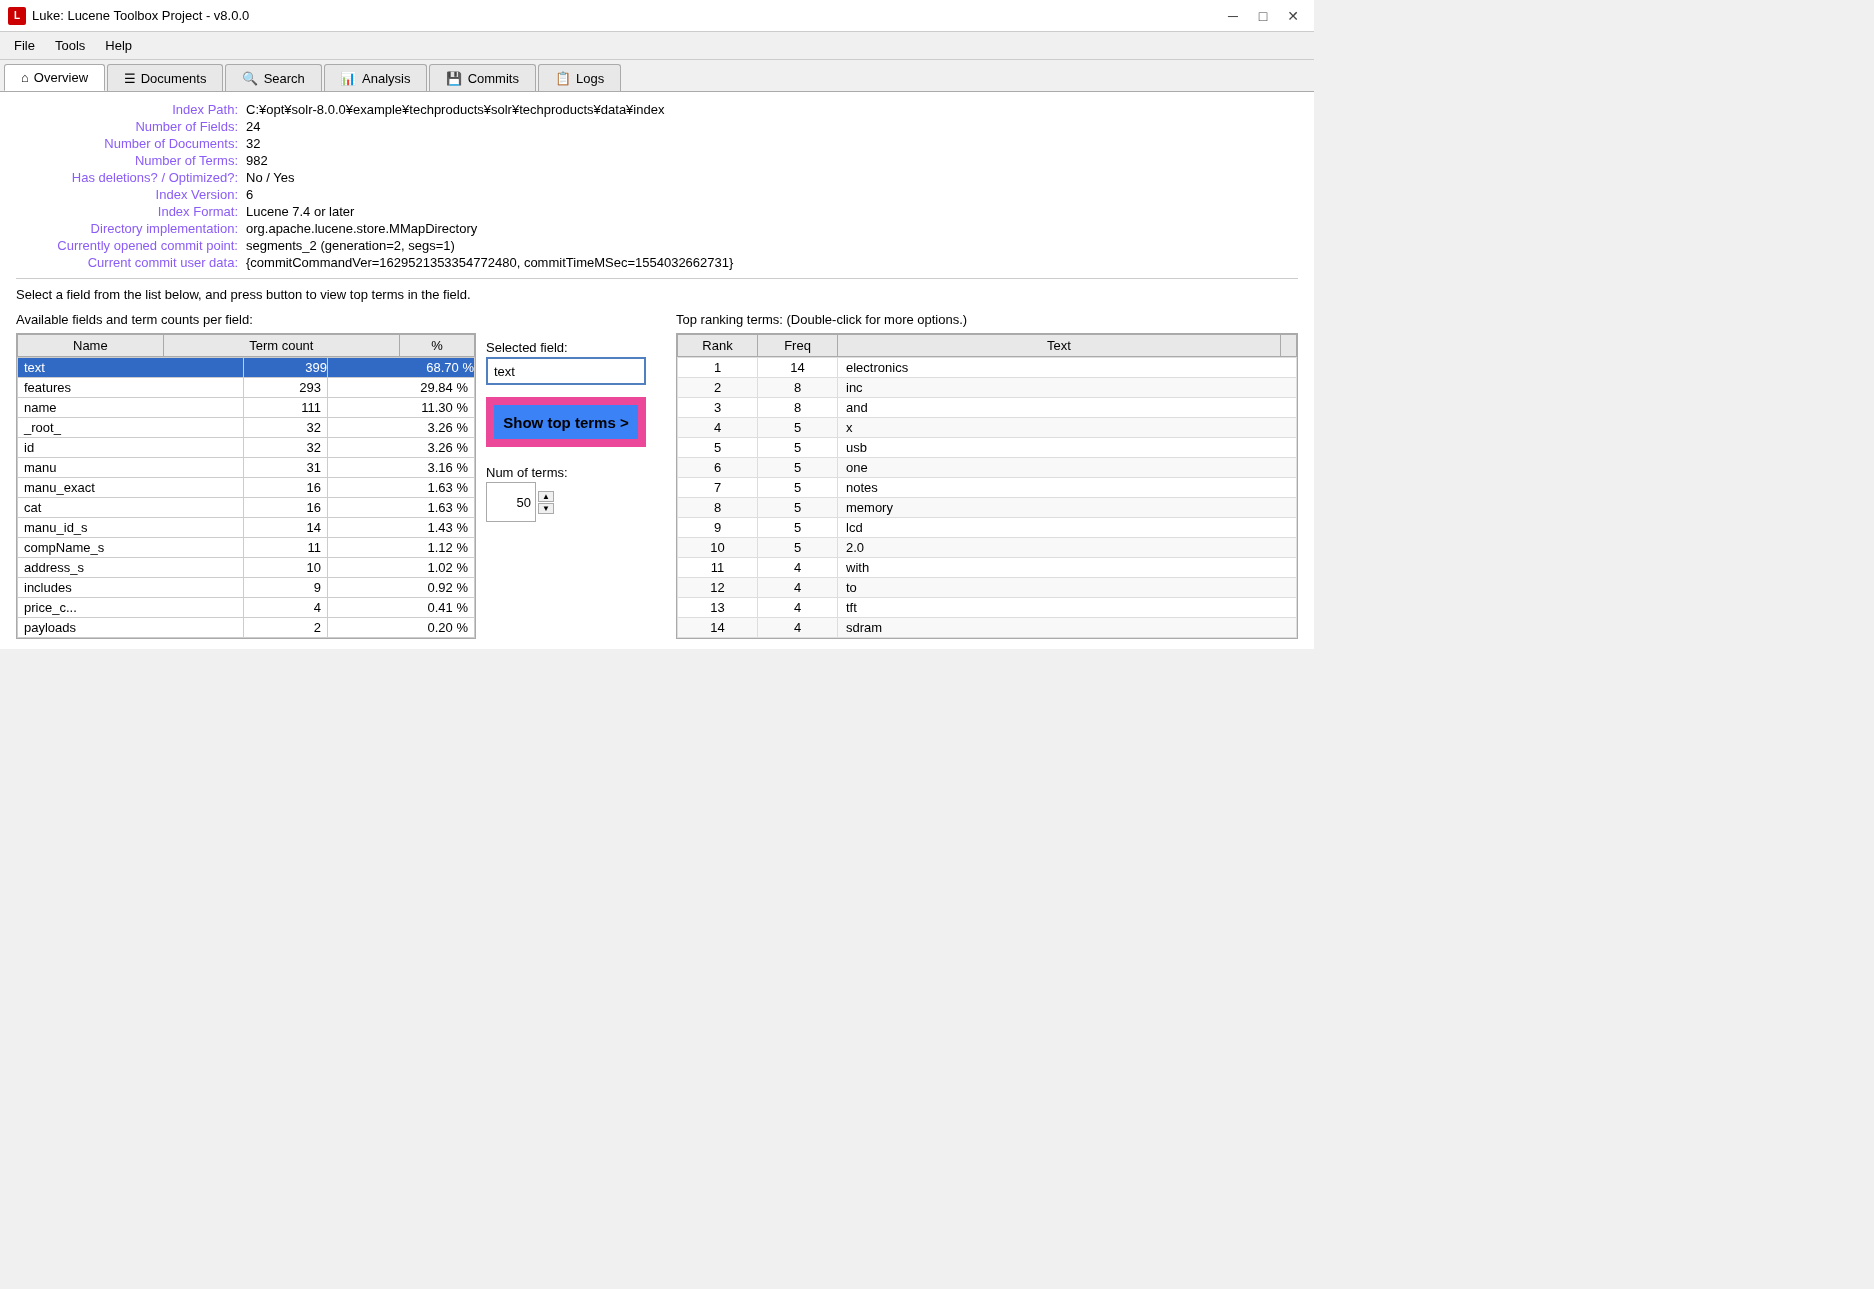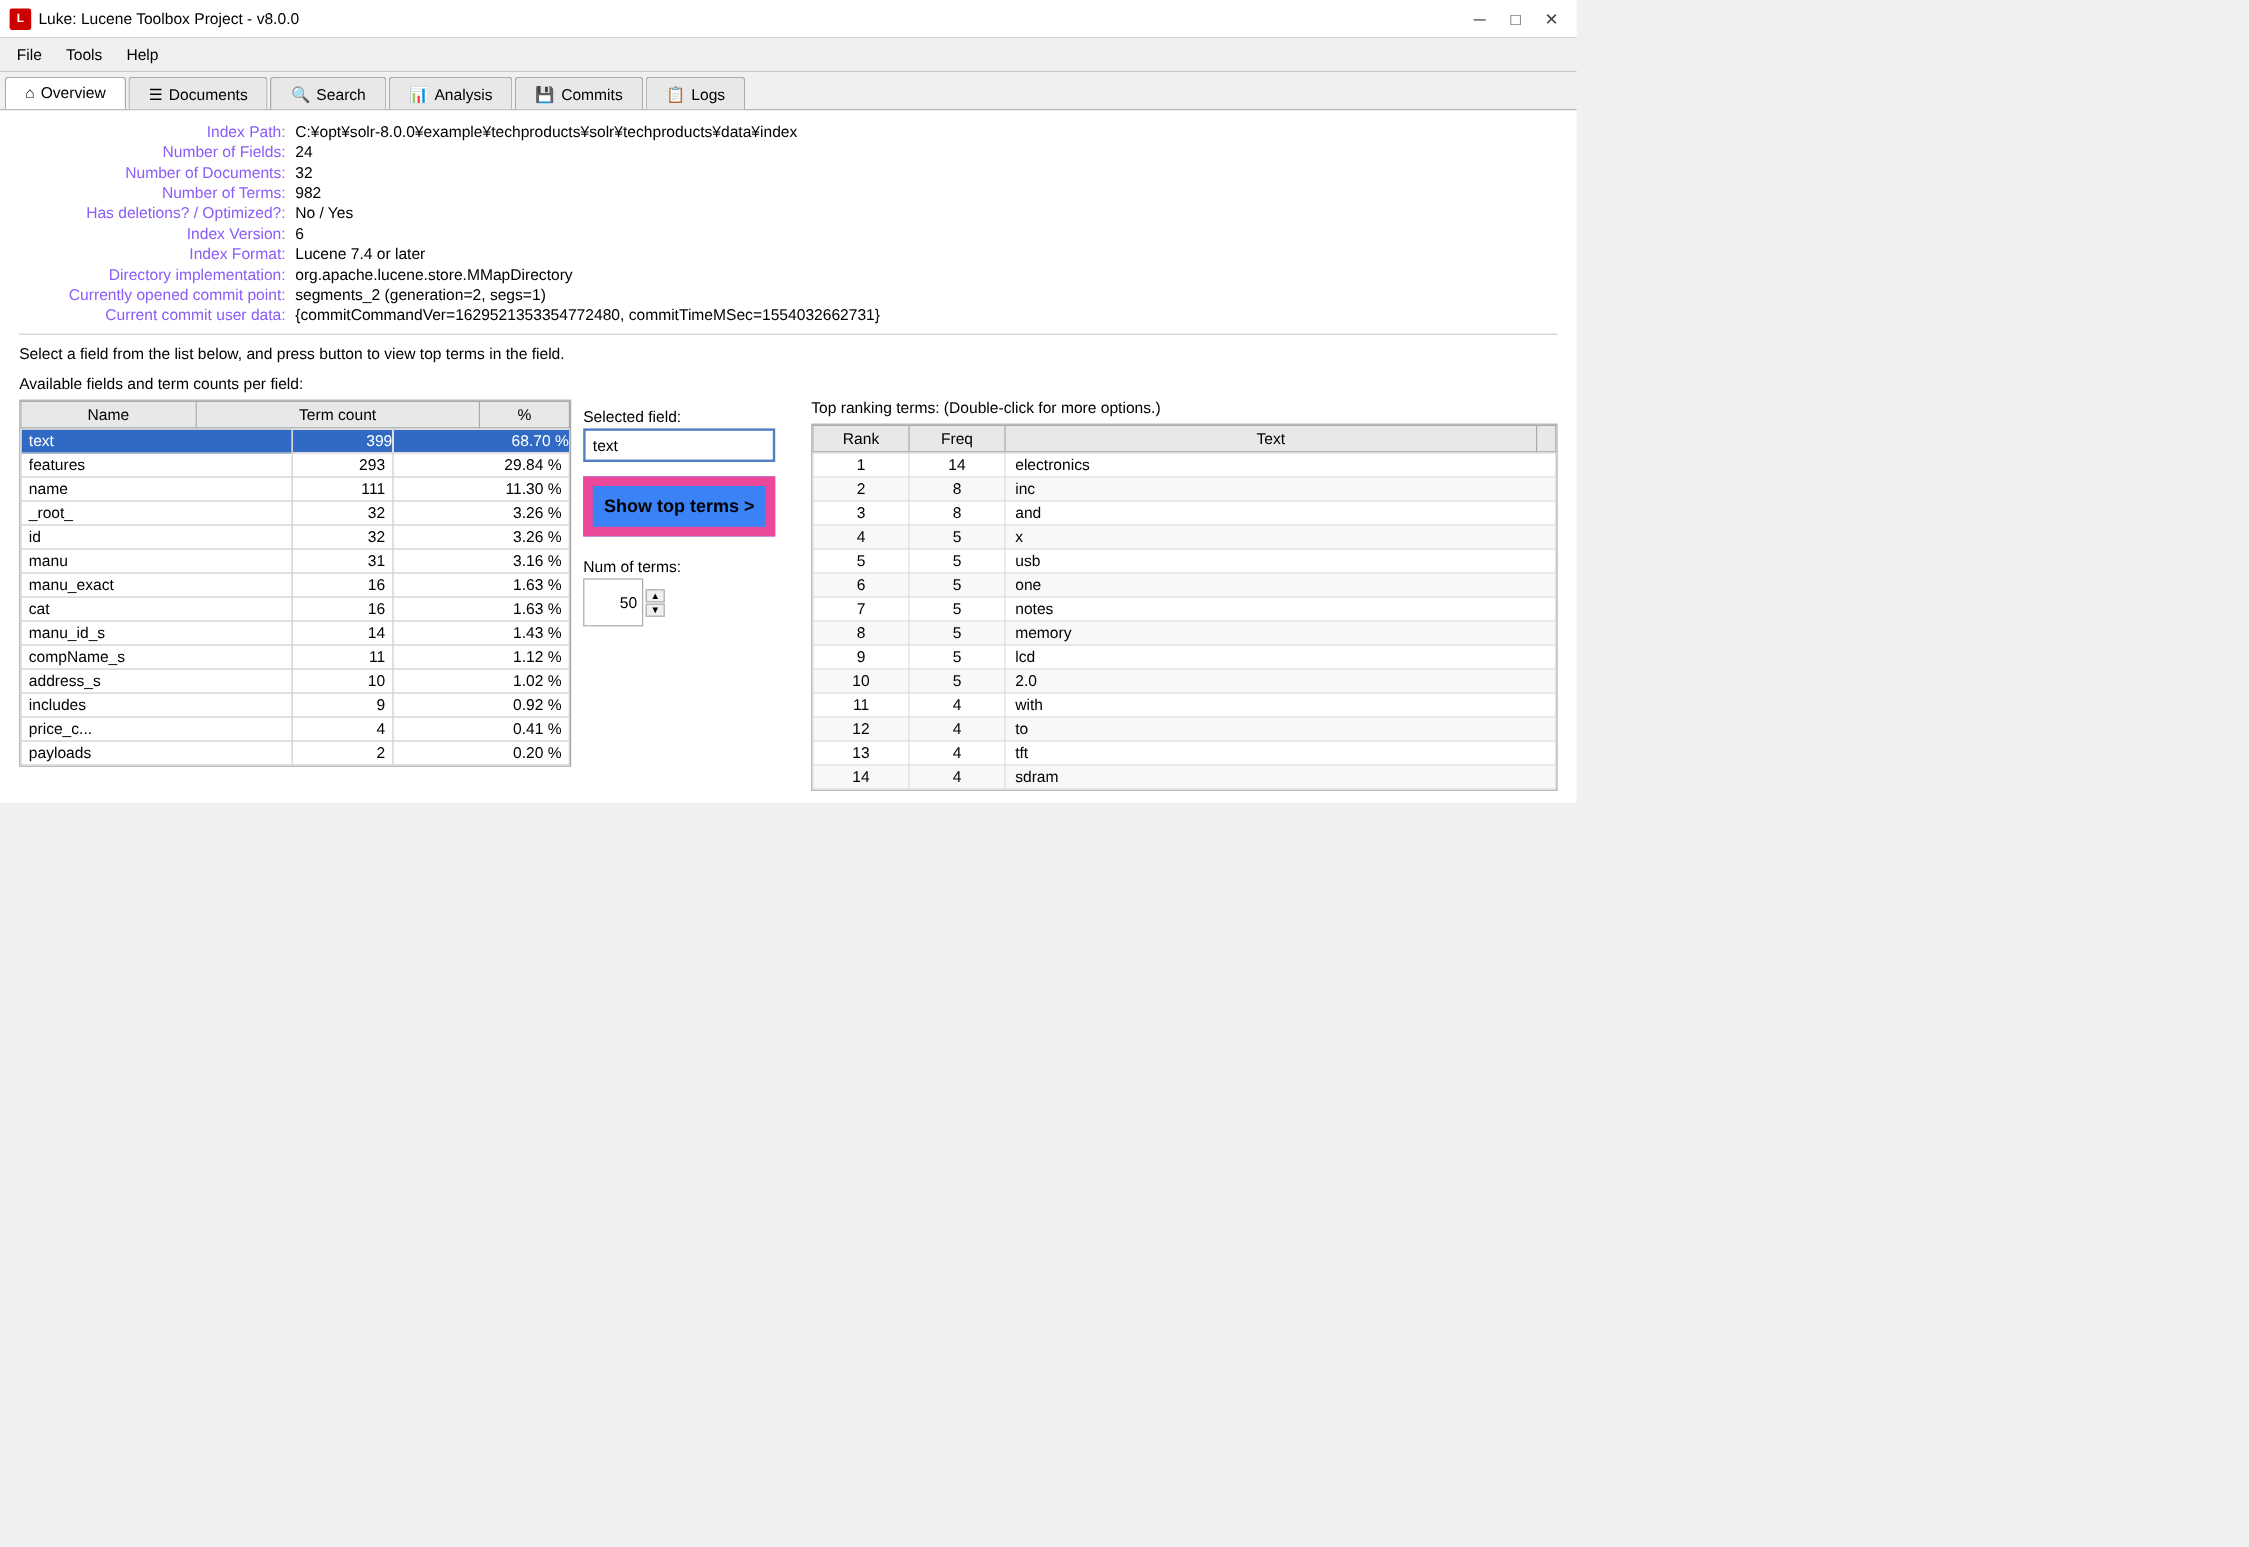--- a/index.html
+++ b/index.html
@@ -65,21 +65,21 @@
     .field-label { font-size: 13px; margin-bottom: 2px; }
     .field-input { width: 160px; height: 28px; border: 2px solid #5080c0; padding: 2px 6px; font-size: 13px; background: #fff; }
     .show-btn { width: 160px; height: 50px; border: 8px solid #ec4899; background: #3b82f6; font-size: 15px; font-weight: bold; cursor: pointer; display: flex; align-items: center; justify-content: center; }
     .num-label { font-size: 13px; margin-top: 6px; }
     .num-input-wrap { display: flex; align-items: center; gap: 2px; margin-top: 2px; }
     .num-input { width: 50px; height: 24px; border: 1px solid #aaa; padding: 19px 4px; text-align: right; font-size: 13px; }
     .spinner { display: flex; flex-direction: column; gap: 1px; }
     .spin-btn { width: 16px; height: 11px; border: 1px solid #aaa; background: #f0f0f0; cursor: pointer; display: flex; align-items: center; justify-content: center; font-size: 8px; }
 
     
-    .top-terms-panel { flex: 1; min-width: 0; margin-top: 20px; }
+    .top-terms-panel { flex: 1; min-width: 0; }
     .top-terms-title { font-size: 13px; margin-bottom: 6px; }
     .terms-table-container { border: 1px solid #aaa; overflow: hidden; }
     .terms-table { width: 100%; border-collapse: collapse; }
     .terms-table th { background: #e8e8e8; border: 1px solid #aaa; padding: 3px 6px; font-size: 13px; font-weight: normal; text-align: center; }
     .terms-table td { border: 1px solid #ddd; padding: 2px 8px; font-size: 13px; }
     .terms-table tr:nth-child(even) td { background: #f8f8f8; }
     td.rank { text-align: center; }
     td.freq { text-align: center; }
     td.text-val { text-align: left; }
     .terms-scroll { max-height: 320px; overflow-y: scroll; overflow-x: hidden; }

